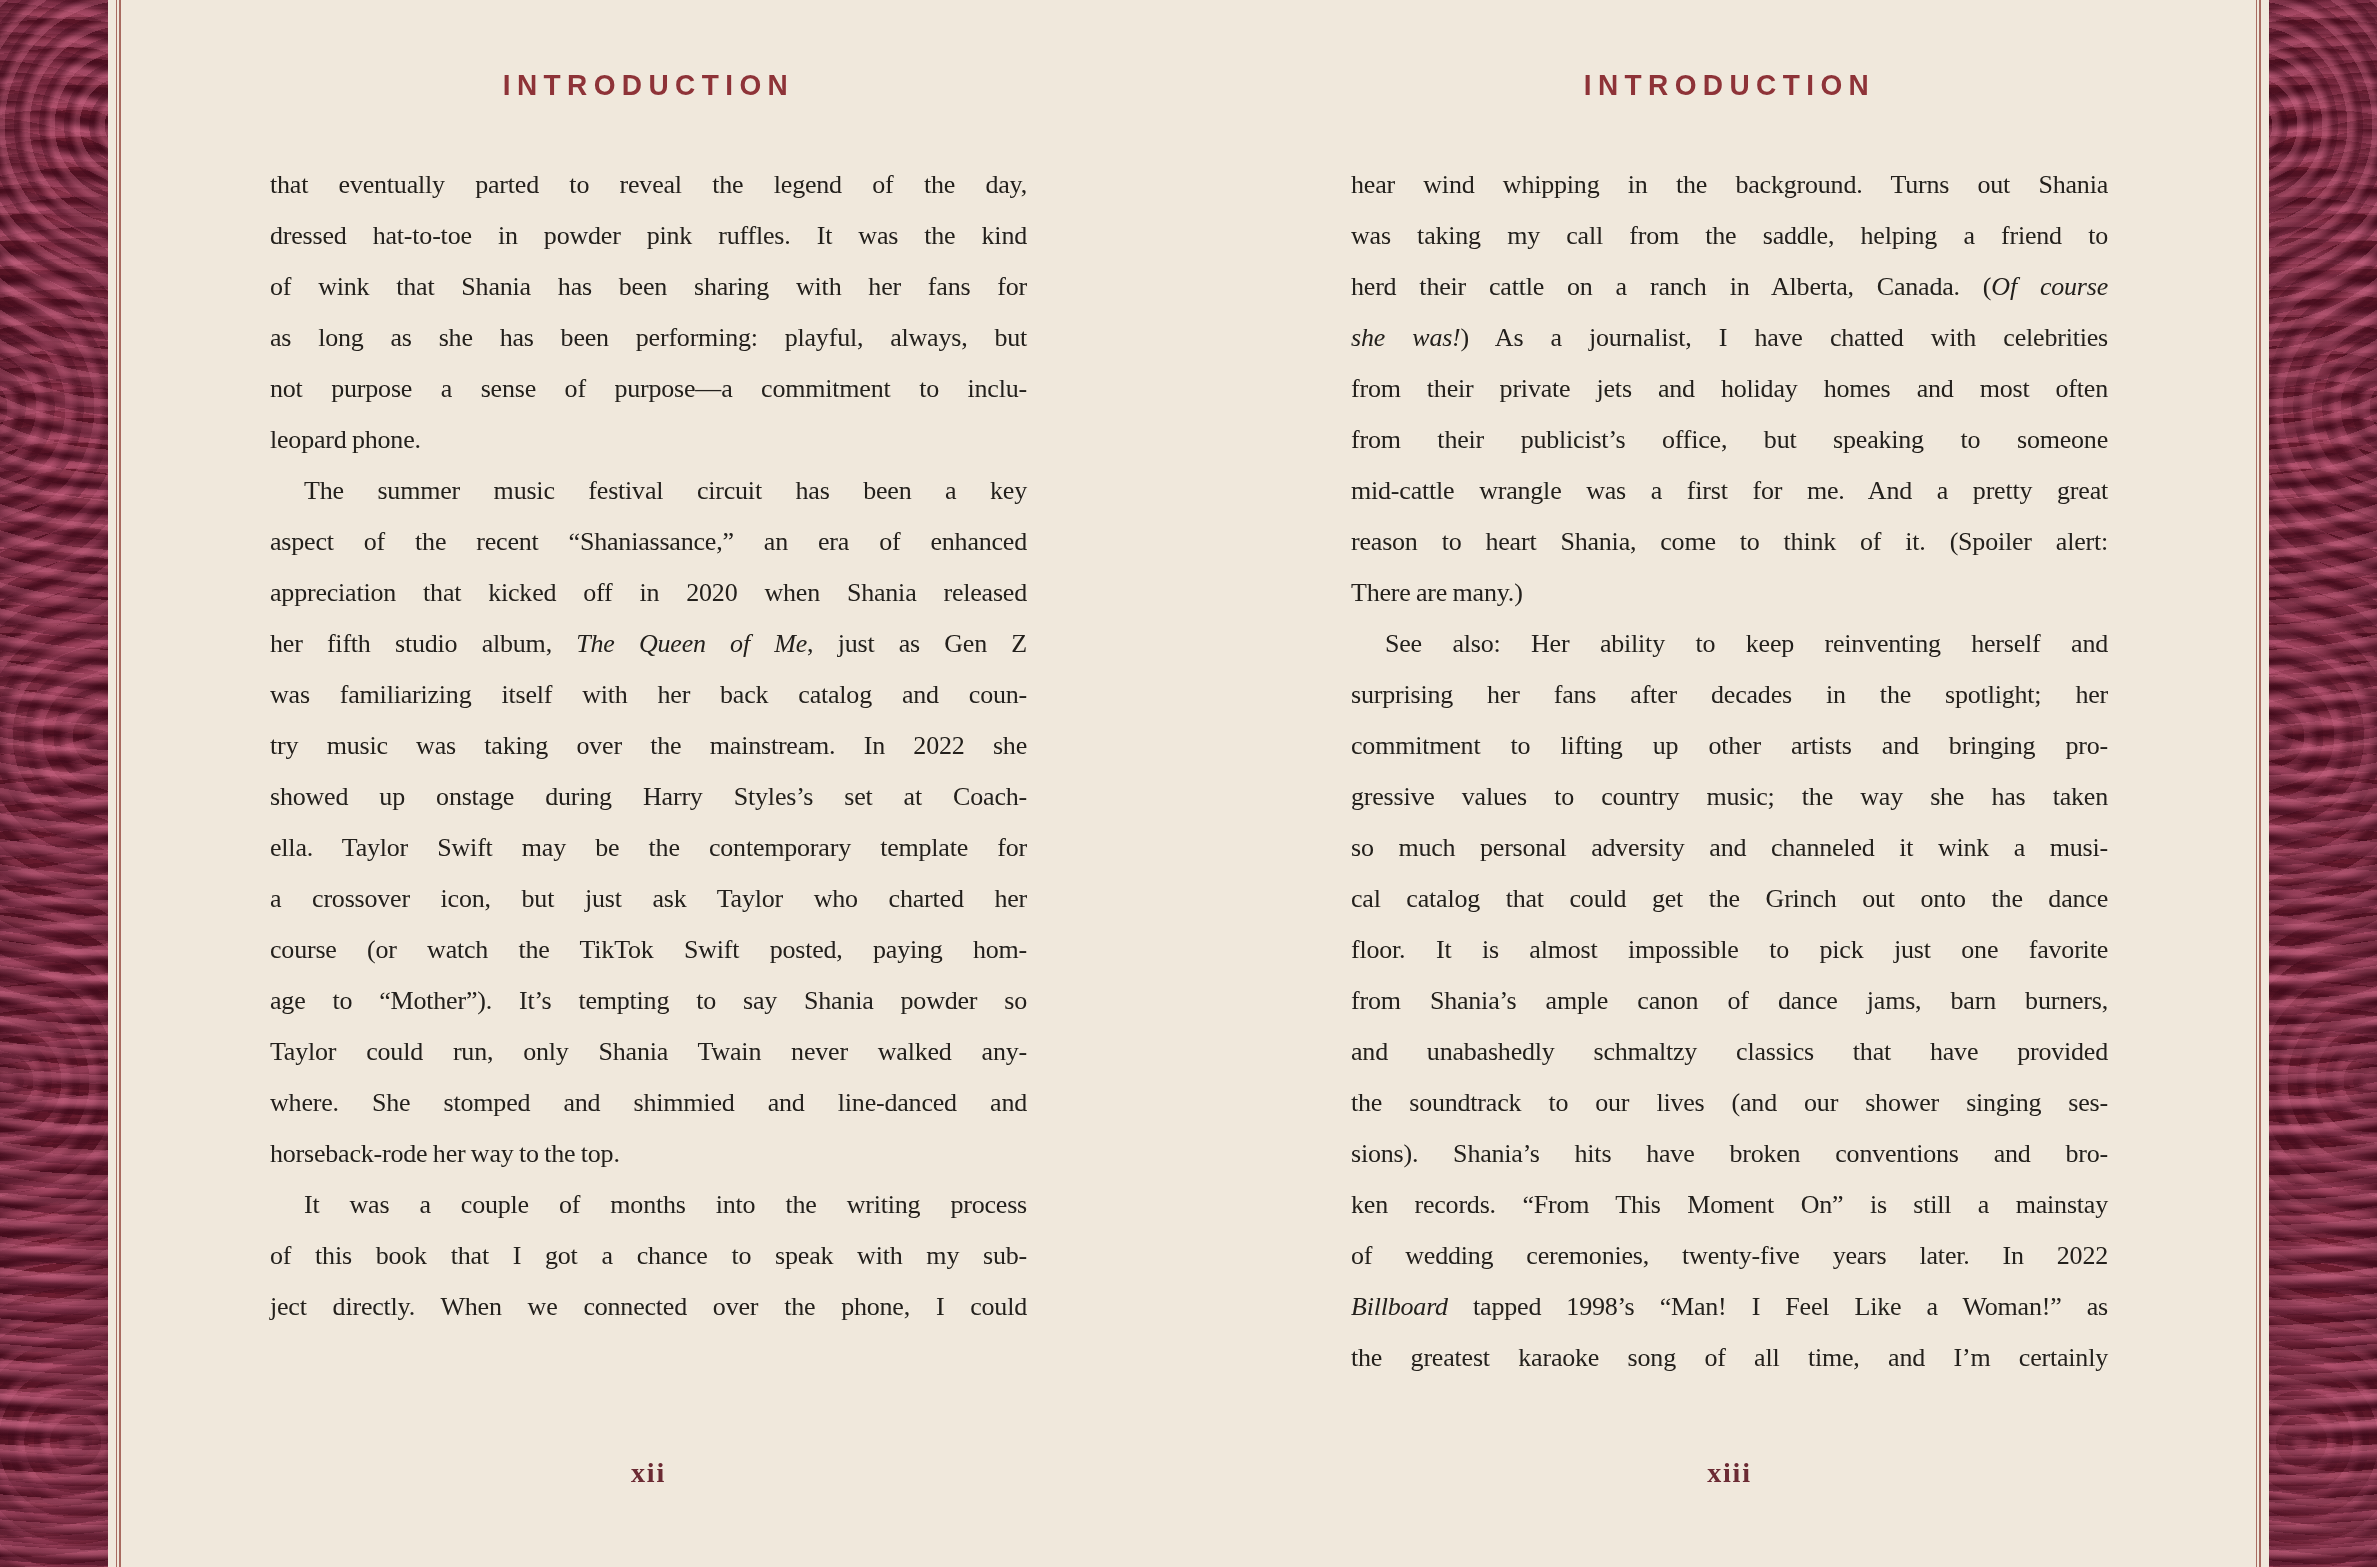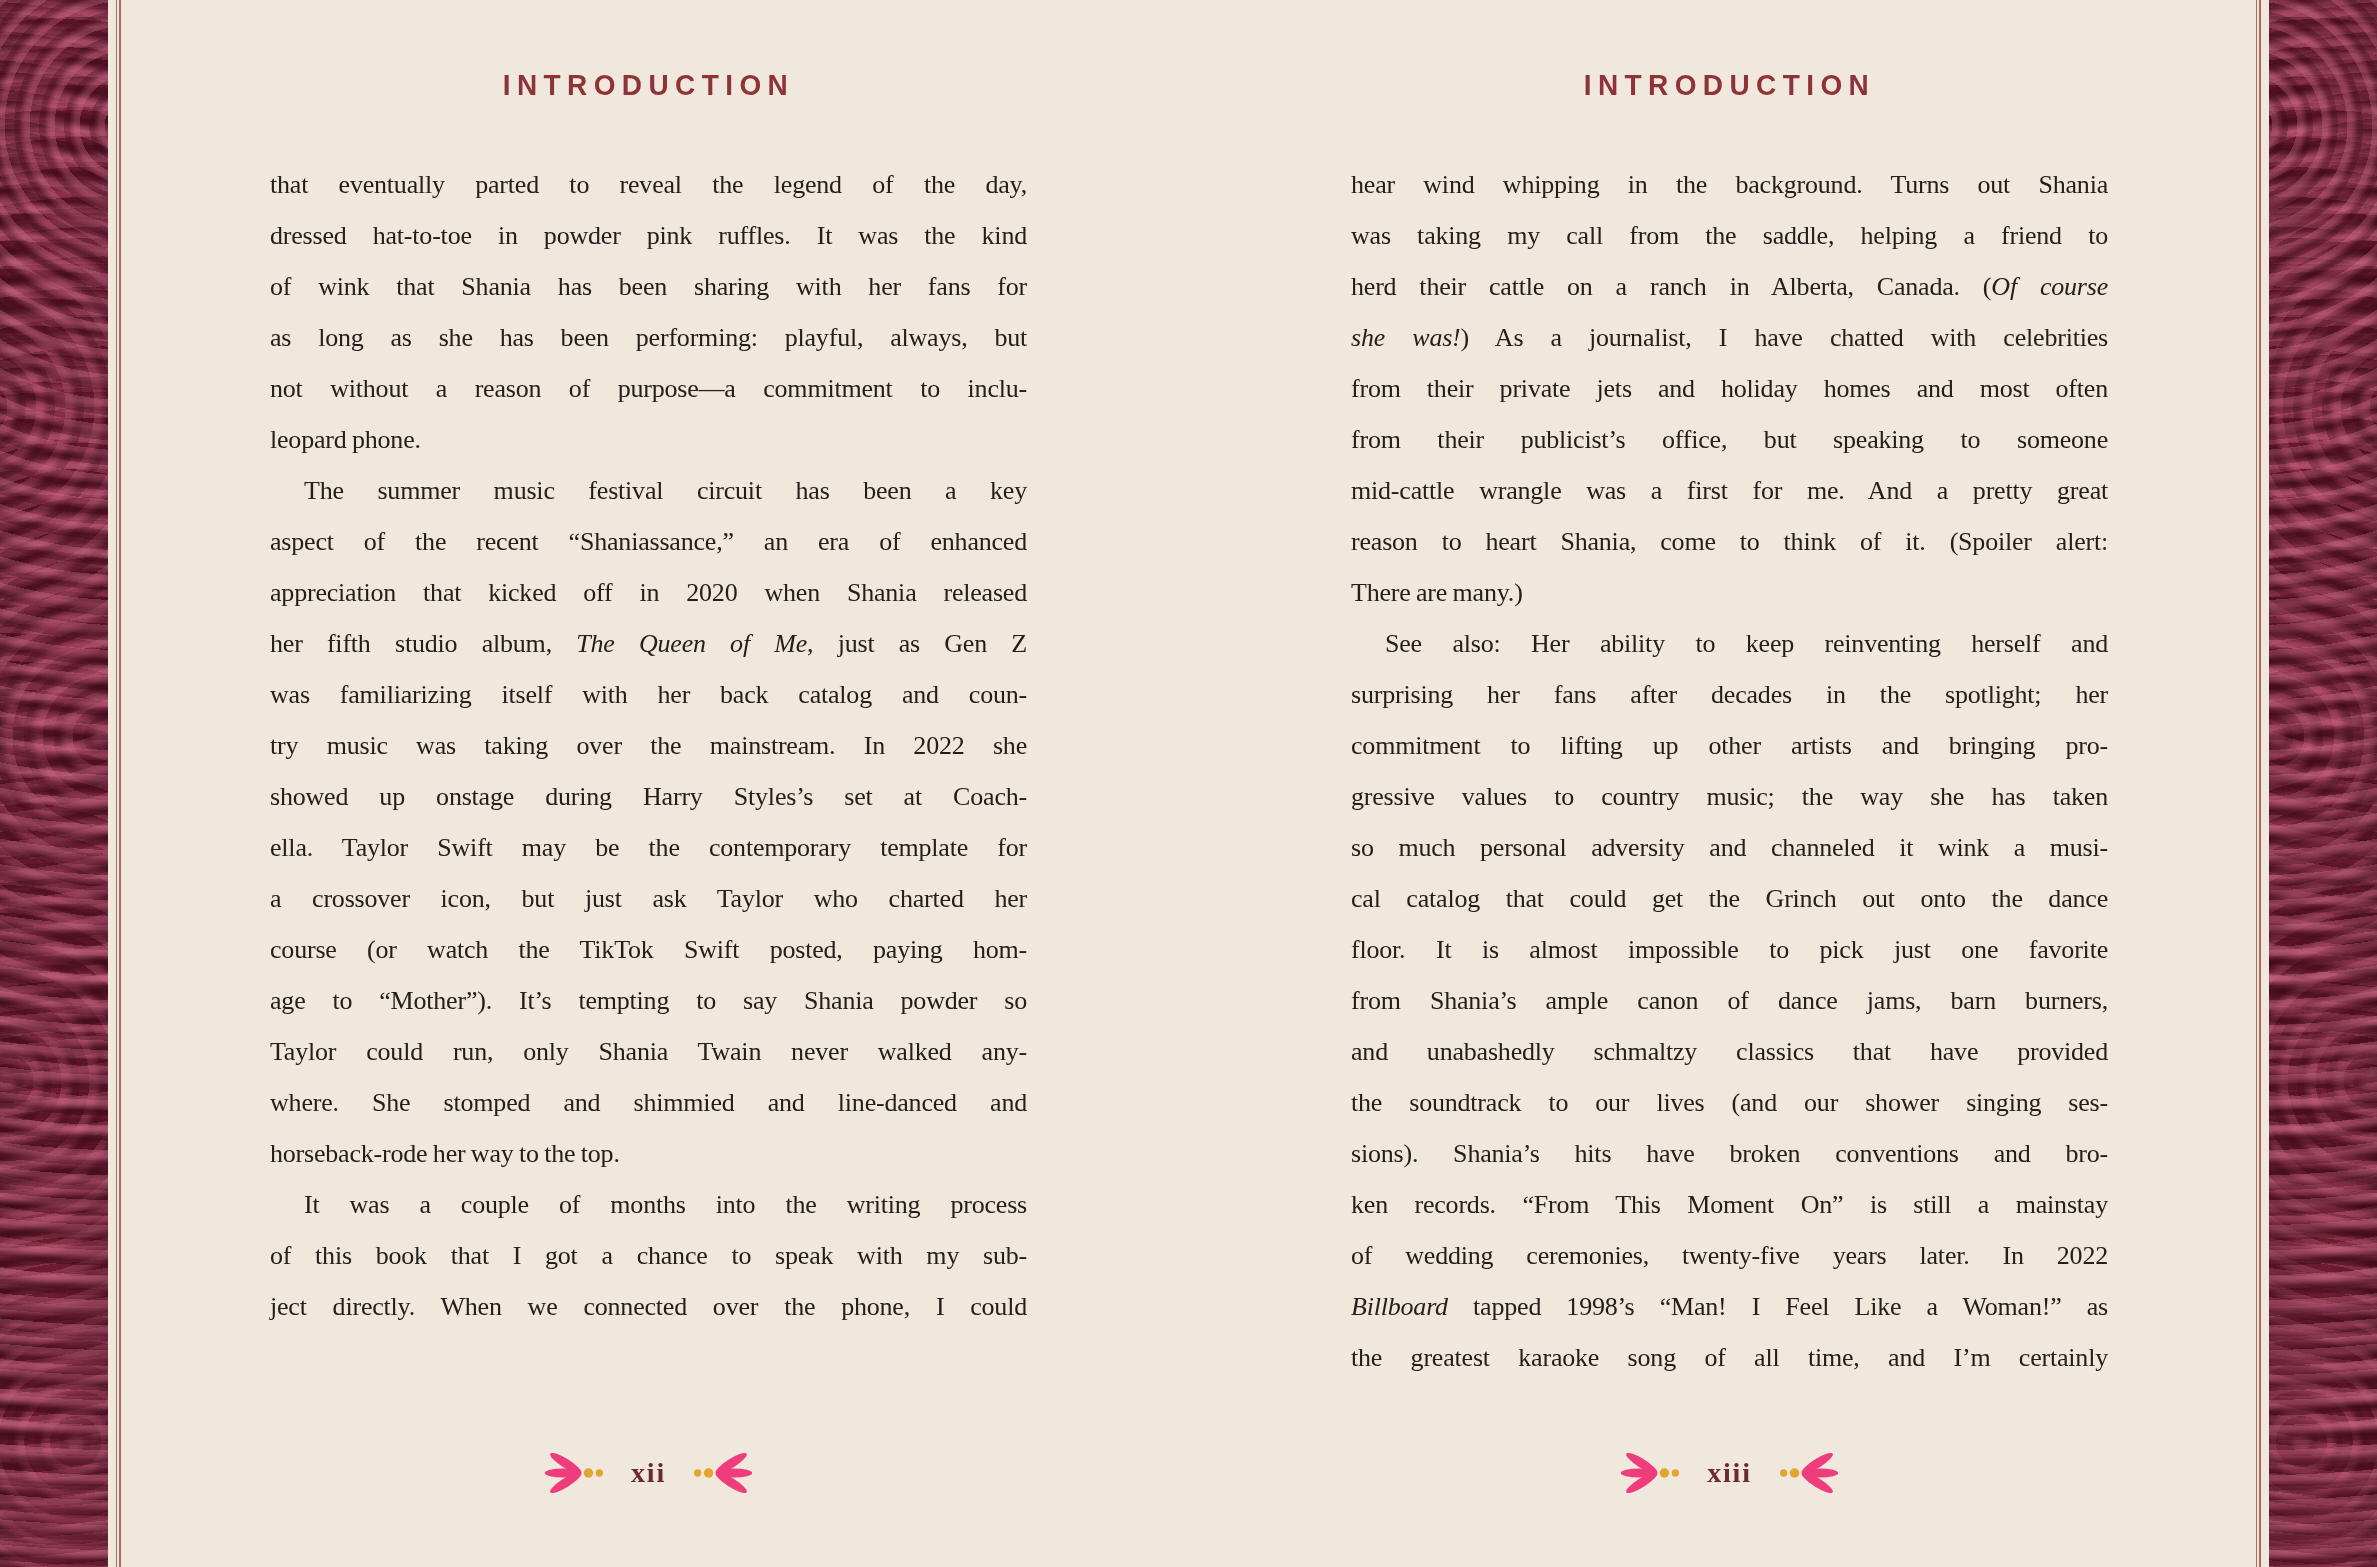--- a/index.html
+++ b/index.html
@@ -61,21 +61,21 @@
     position:absolute;top:159px;left:0;width:757px;
     font-size:26px;line-height:51px;
     letter-spacing:-0.2px;word-spacing:-0.9px;
     color:var(--body-text);
   }
   .line{text-align:justify;text-align-last:justify;}
   .line.flush{text-align-last:left;}
   .line.indent{text-indent:34px;}
   .footer{
     position:absolute;top:1445px;left:0;right:0;height:55px;
-    display:flex;align-items:center;justify-content:center;gap:24px;
+    display:flex;align-items:center;justify-content:center;gap:24px;flex-direction:column;
   }
   .pagenum{
     font-weight:bold;font-size:28px;letter-spacing:1.8px;
     color:var(--page-number-maroon);
   }
   .orn{display:block;width:68px;height:40px;}
   .orn.mirror{transform:scaleX(-1);}
   .petal{fill:var(--flourish-pink);}
   .dot{fill:var(--flourish-gold);}
 </style>
@@ -88,21 +88,21 @@
 <div class="rule left"></div>
 <div class="rule right"></div>
 
 <div class="page left">
   <div class="header">INTRODUCTION</div>
   <div class="body">
       <div class="line">that eventually parted to reveal the legend of the day,</div>
       <div class="line">dressed hat-to-toe in powder pink ruffles. It was the kind</div>
       <div class="line">of wink that Shania has been sharing with her fans for</div>
       <div class="line">as long as she has been performing: playful, always, but</div>
-      <div class="line">not without a reason of purpose—a commitment to inclu-</div>
+      <div class="line">not purpose a sense of purpose—a commitment to inclu-</div>
       <div class="line flush">leopard phone.</div>
       <div class="line indent">The summer music festival circuit has been a key</div>
       <div class="line">aspect of the recent “Shaniassance,” an era of enhanced</div>
       <div class="line">appreciation that kicked off in 2020 when Shania released</div>
       <div class="line">her fifth studio album, <i>The Queen of Me</i>, just as Gen Z</div>
       <div class="line">was familiarizing itself with her back catalog and coun-</div>
       <div class="line">try music was taking over the mainstream. In 2022 she</div>
       <div class="line">showed up onstage during Harry Styles’s set at Coach-</div>
       <div class="line">ella. Taylor Swift may be the contemporary template for</div>
       <div class="line">a crossover icon, but just ask Taylor who charted her</div>

